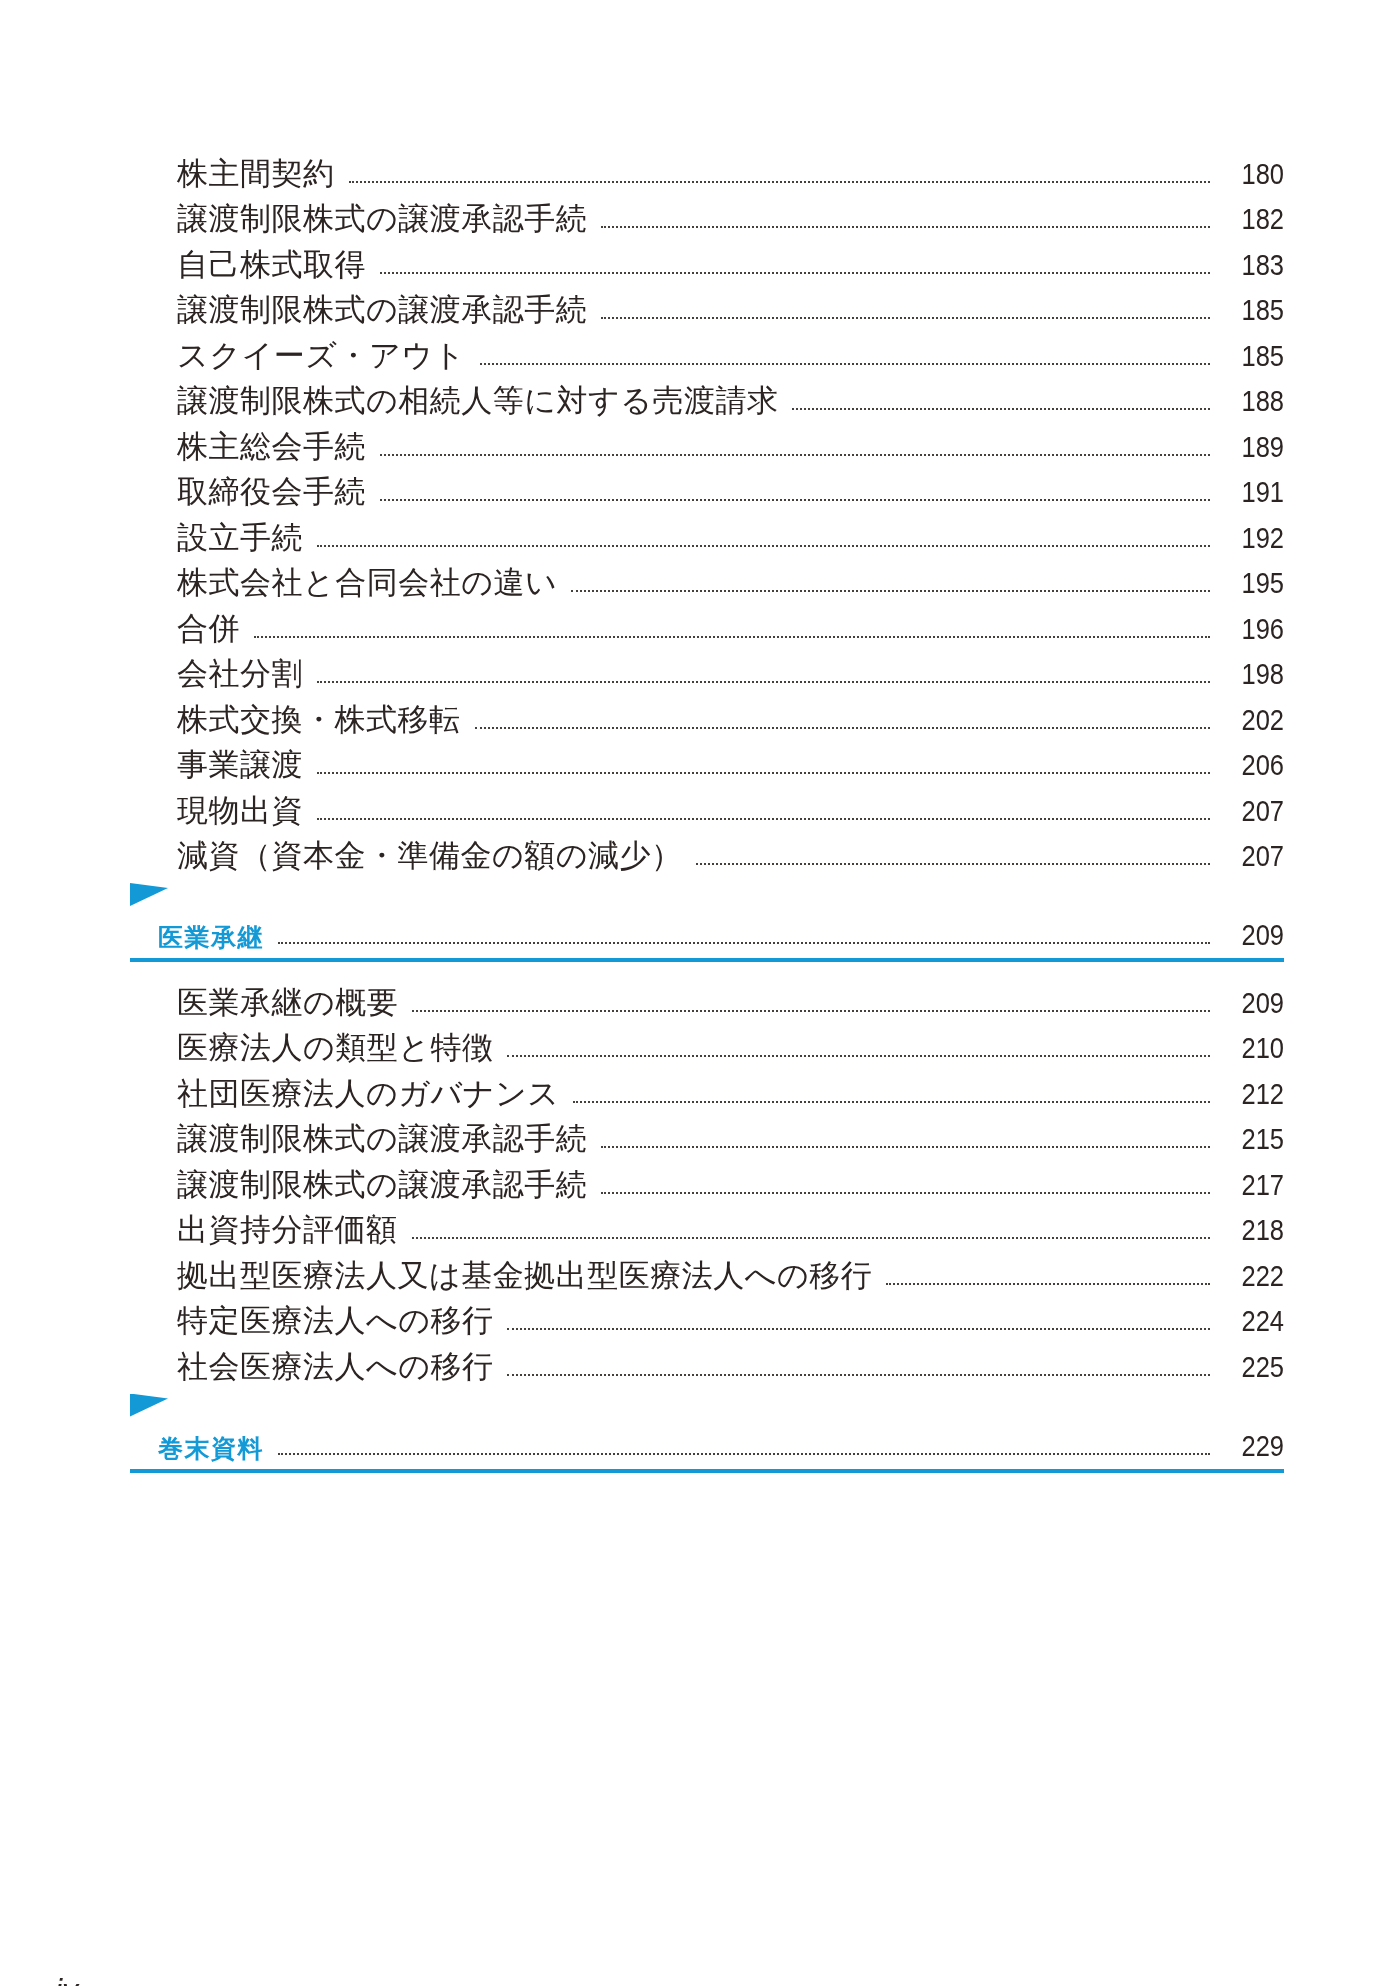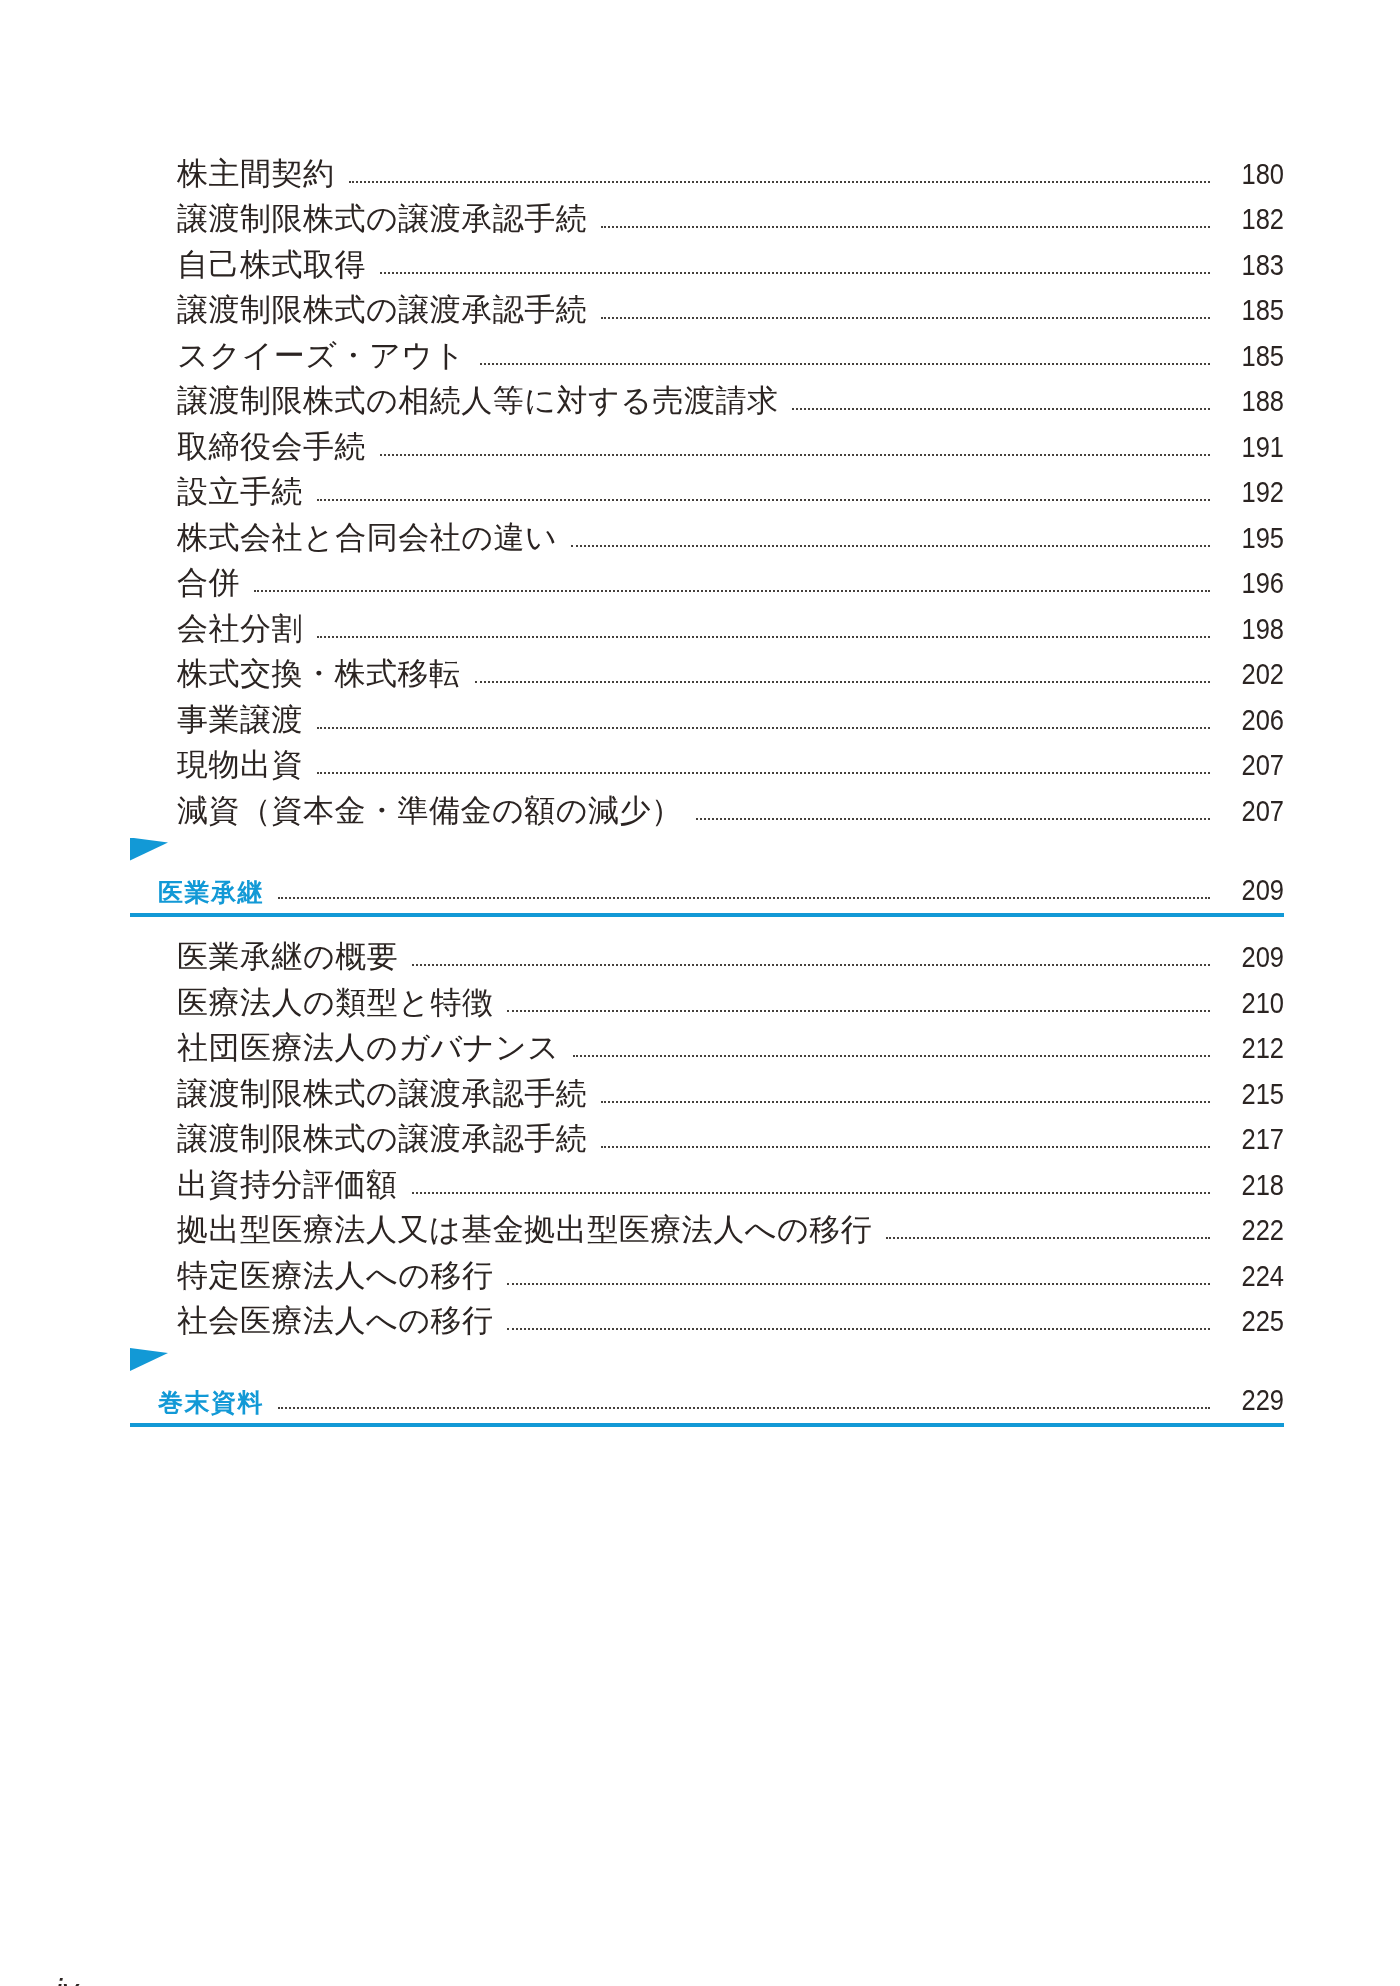--- a/index.html
+++ b/index.html
@@ -131,20 +131,25 @@
     <span class="leader"></span>
     <span class="pagenum">185</span>
   </div>
 
   <div class="row">
     <span class="label">譲渡制限株式の相続人等に対する売渡請求</span>
     <span class="leader"></span>
     <span class="pagenum">188</span>
   </div>
 
+  <div class="row">
+    <span class="label">株主総会手続</span>
+    <span class="leader"></span>
+    <span class="pagenum">189</span>
+  </div>
 
   <div class="row">
     <span class="label">取締役会手続</span>
     <span class="leader"></span>
     <span class="pagenum">191</span>
   </div>
 
   <div class="row">
     <span class="label">設立手続</span>
     <span class="leader"></span>

